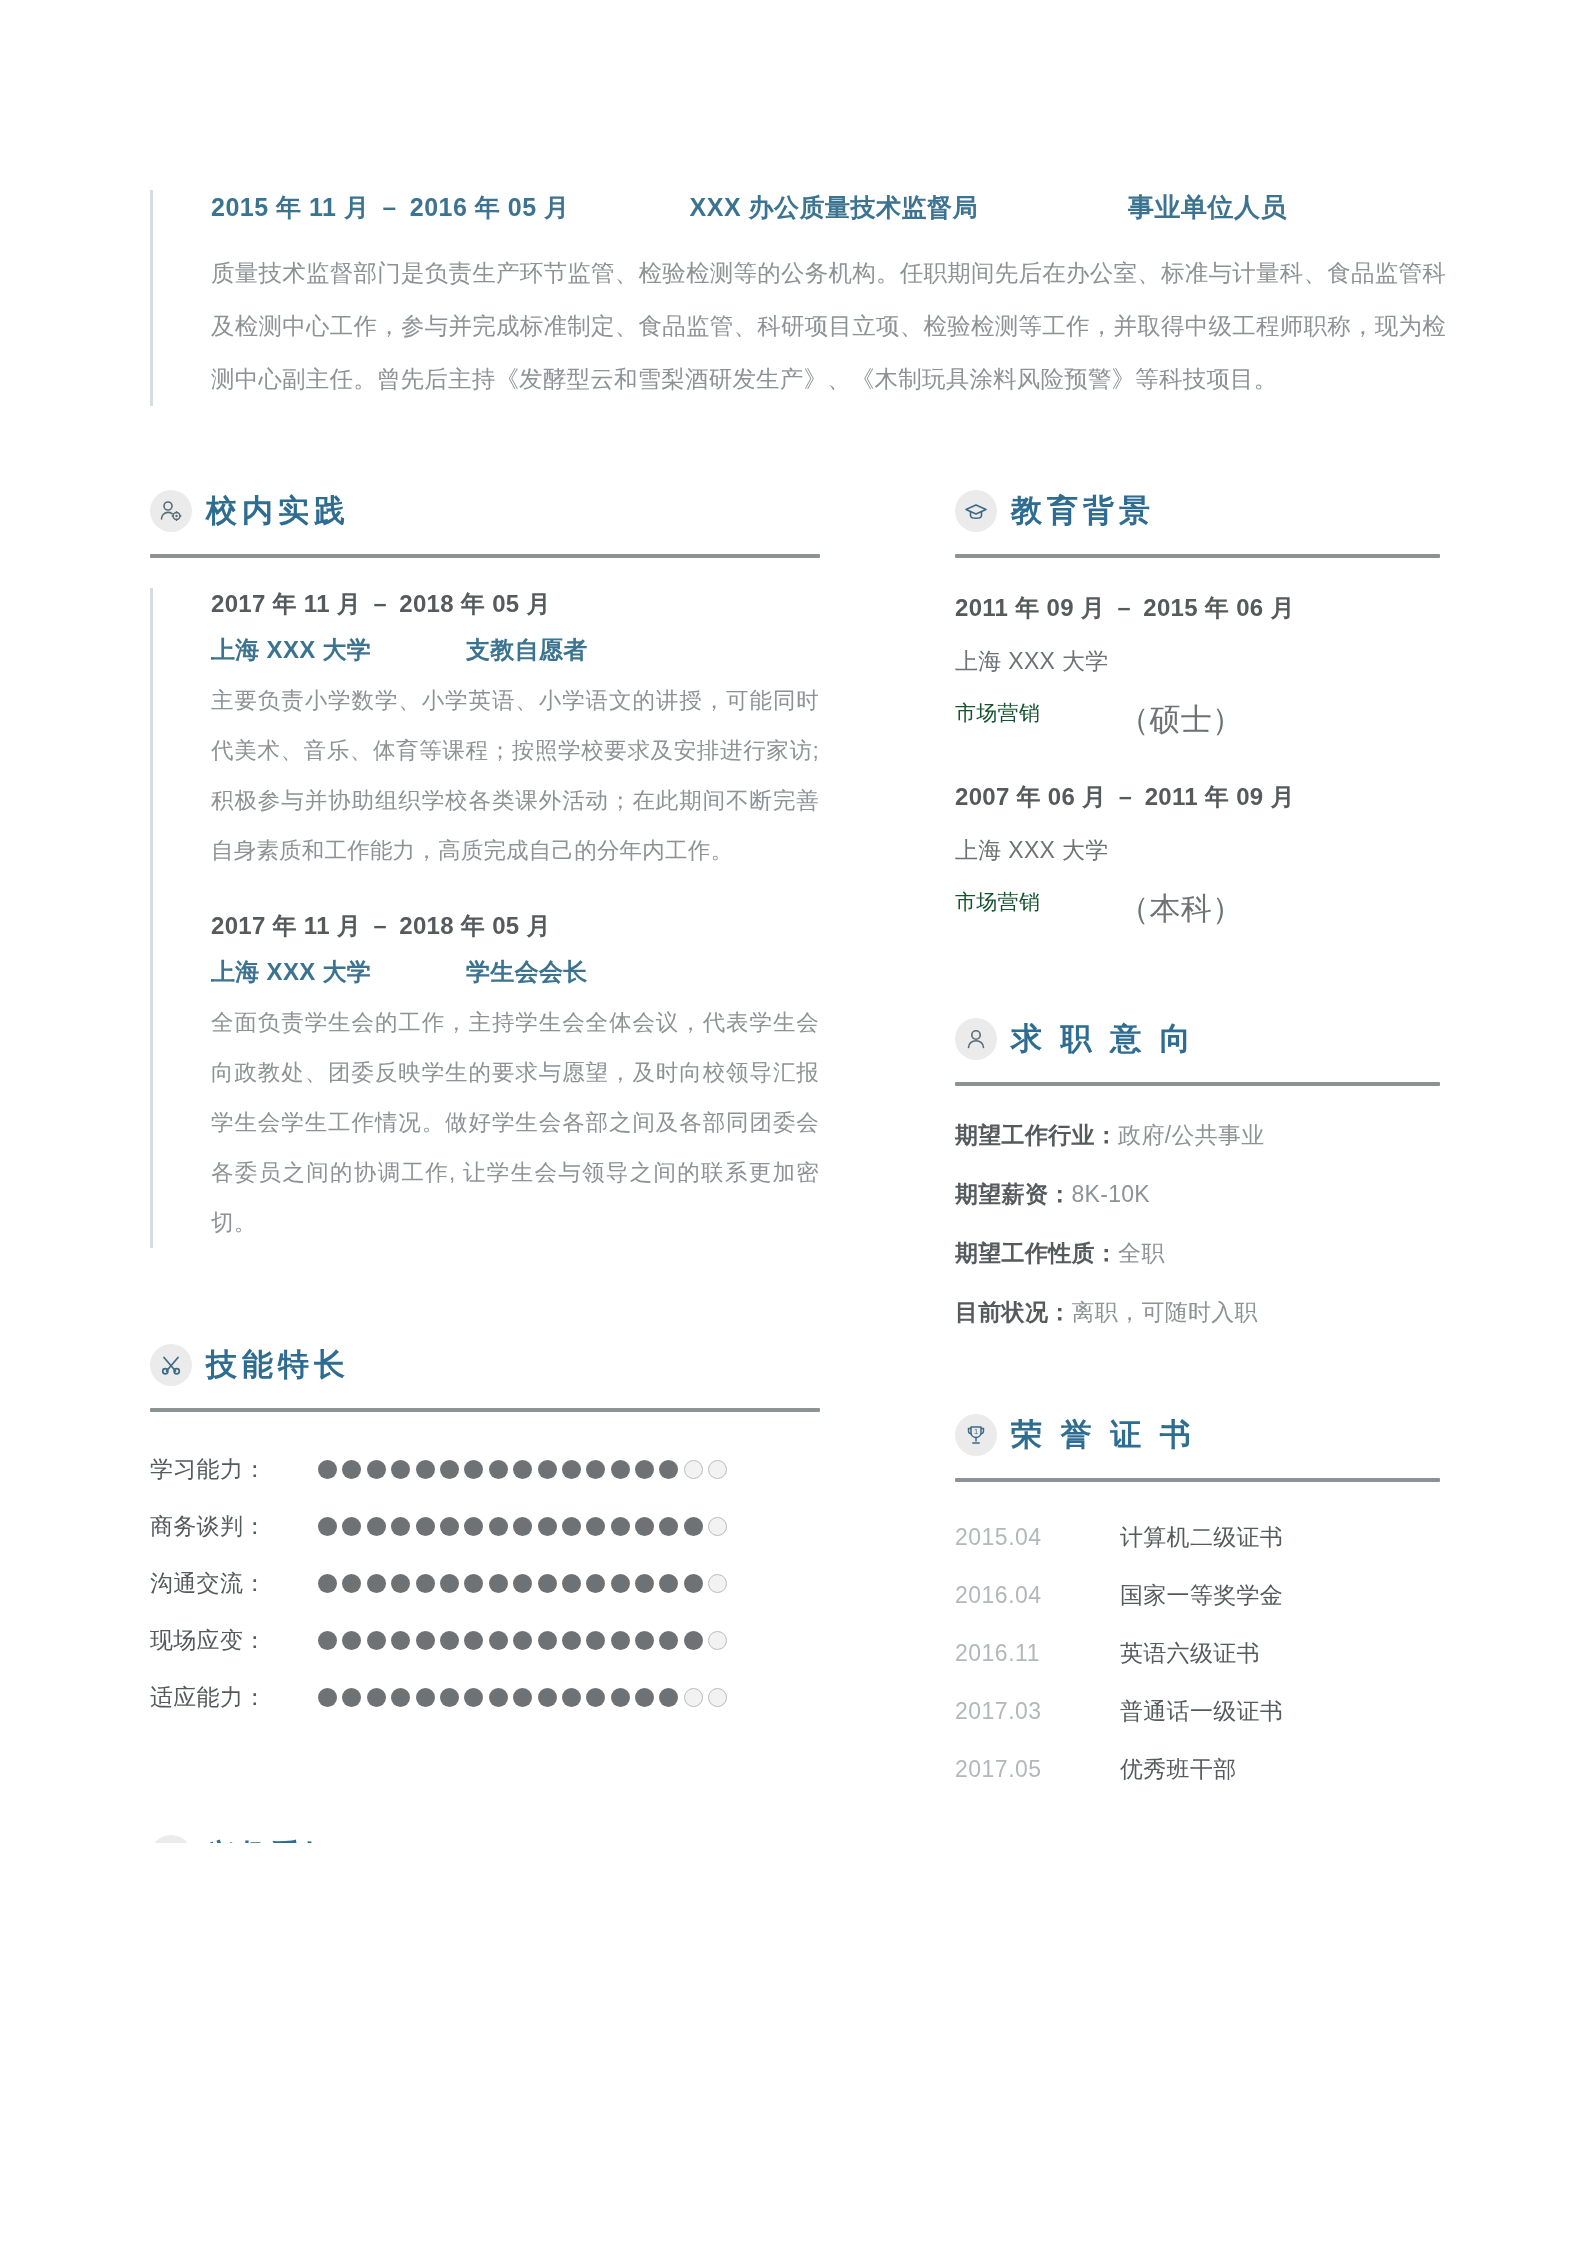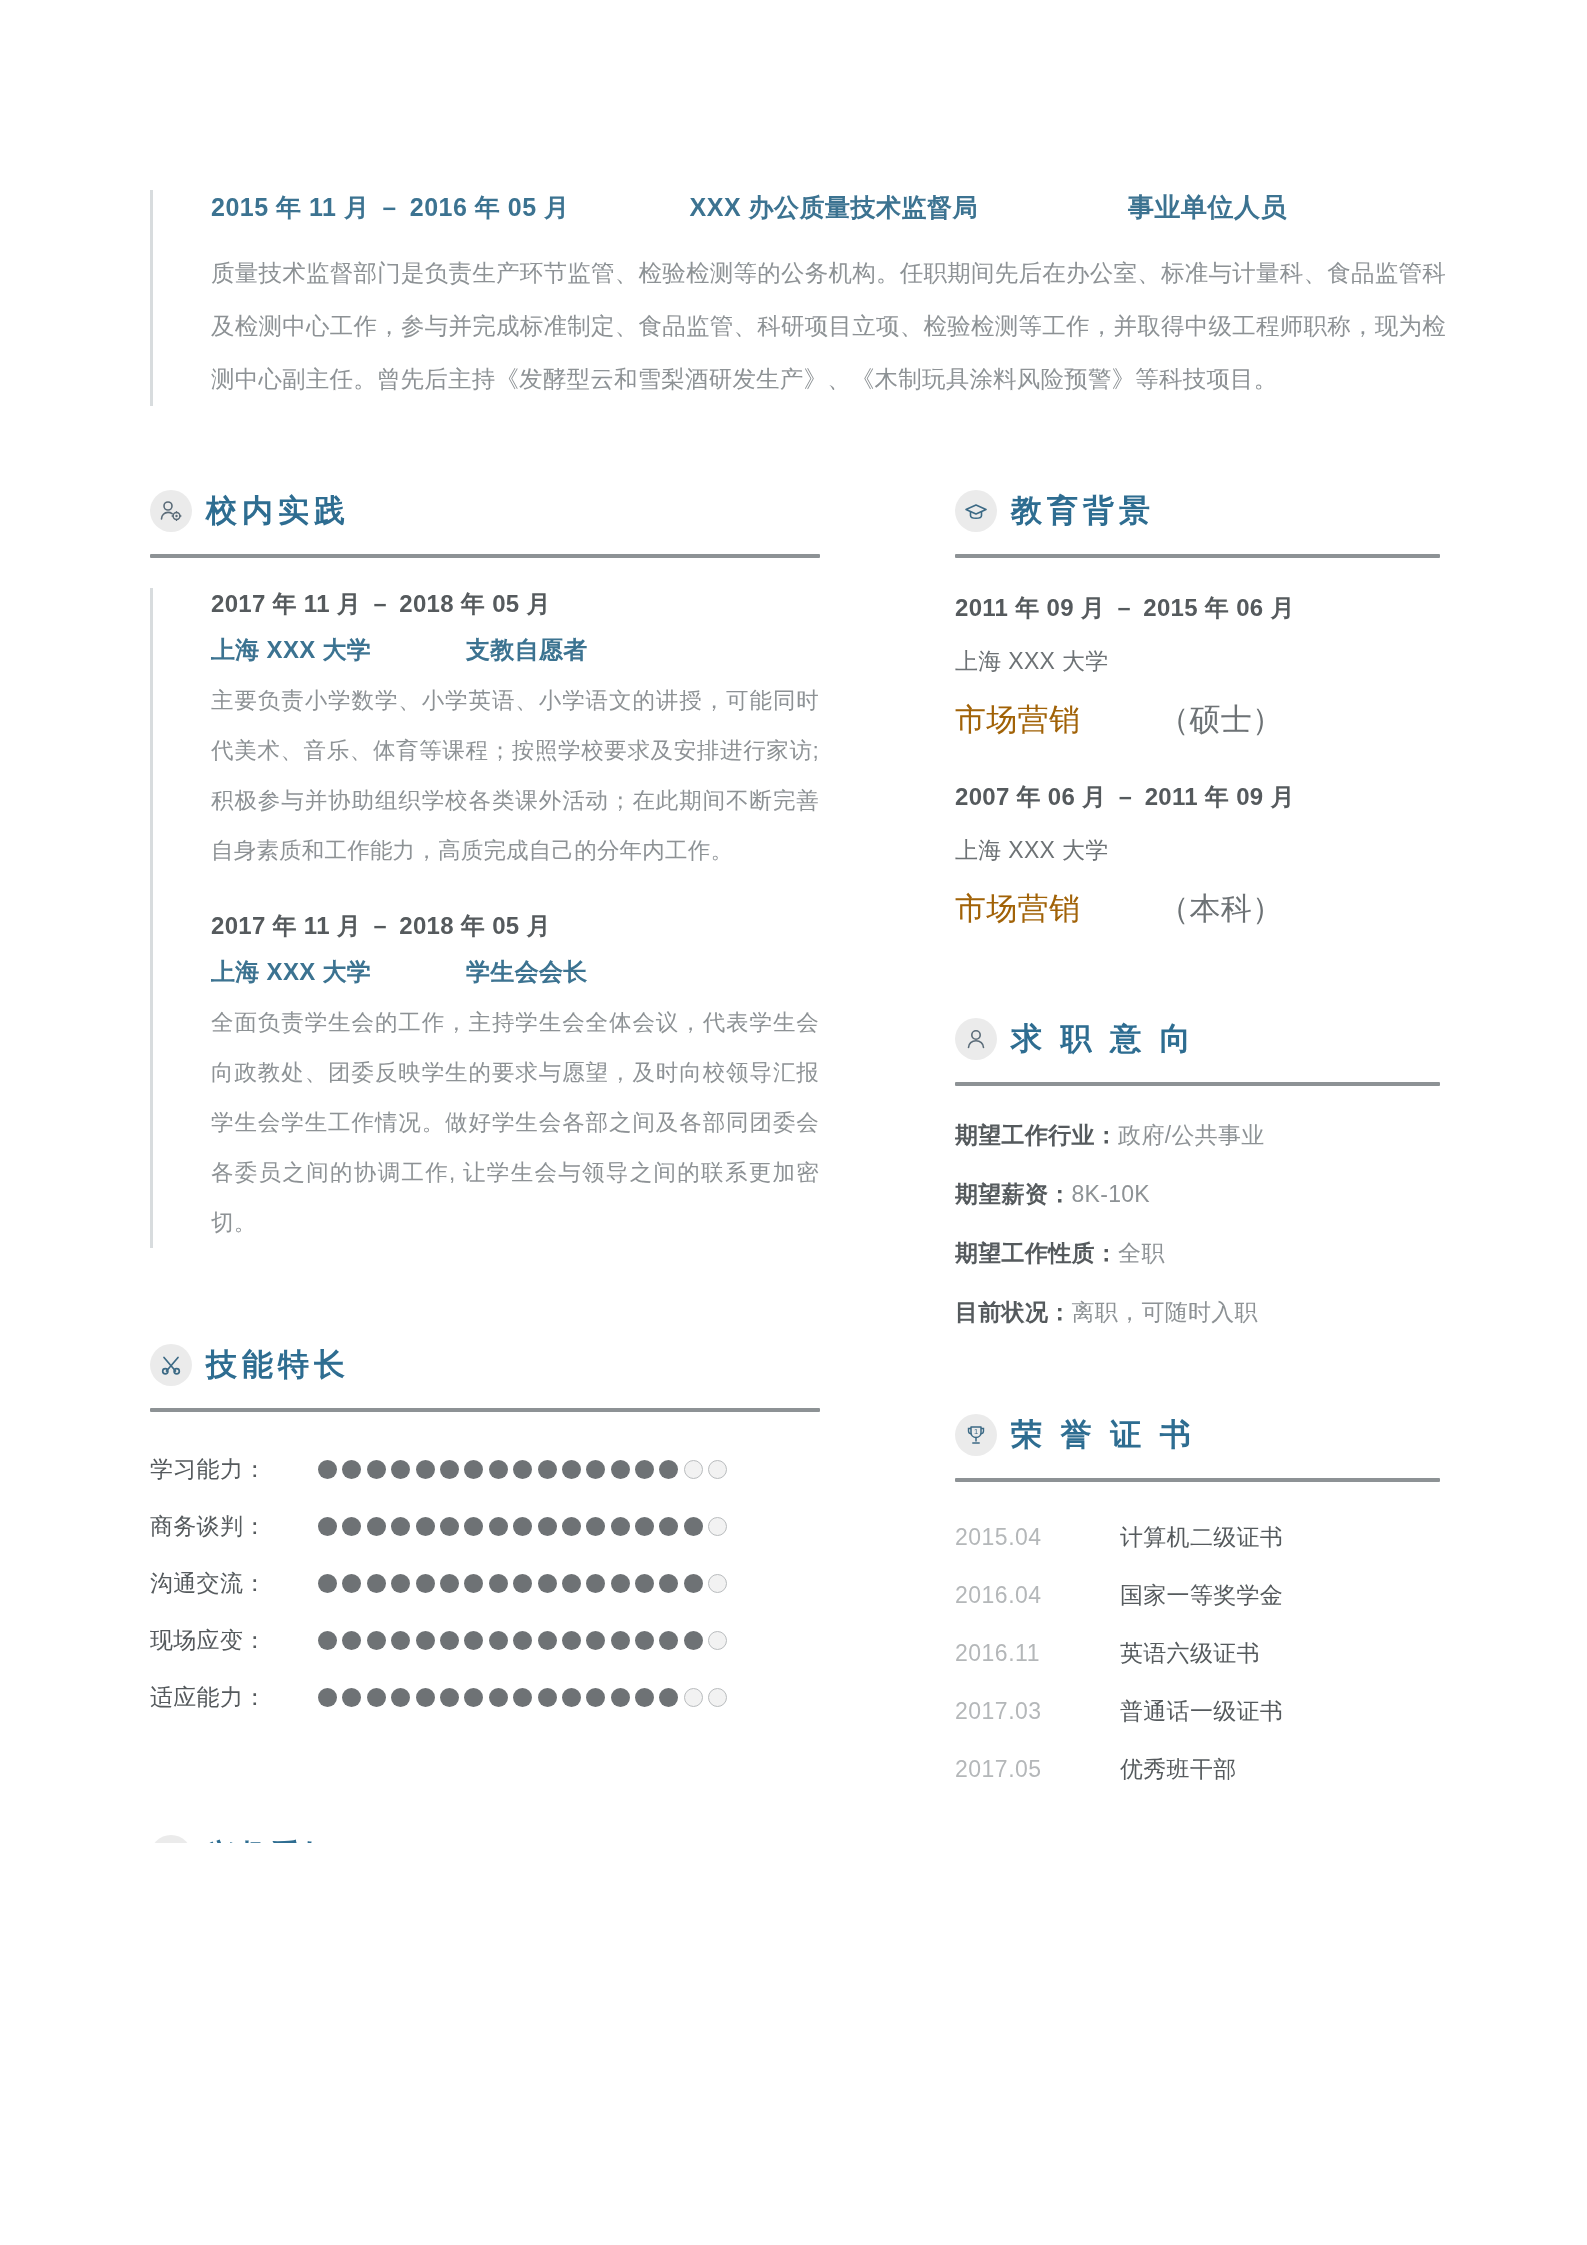--- a/index.html
+++ b/index.html
@@ -162,22 +162,22 @@
     margin-bottom: 22px;
   }
   .edu-school {
     color: #6d7275;
     font-size: 23px;
     margin-bottom: 22px;
     letter-spacing: 0.3px;
   }
   .edu-major-row { display: flex; white-space: nowrap; }
   .edu-major {
-    color: #a16207;
-    font-size: 31px;
+    color: #14532d;
+    font-size: 21px;
     letter-spacing: 0.3px;
   }
   .edu-degree {
     color: #6d7275;
     font-size: 31px;
     margin-left: 78px;
     letter-spacing: 0.3px;
   }
 
   

